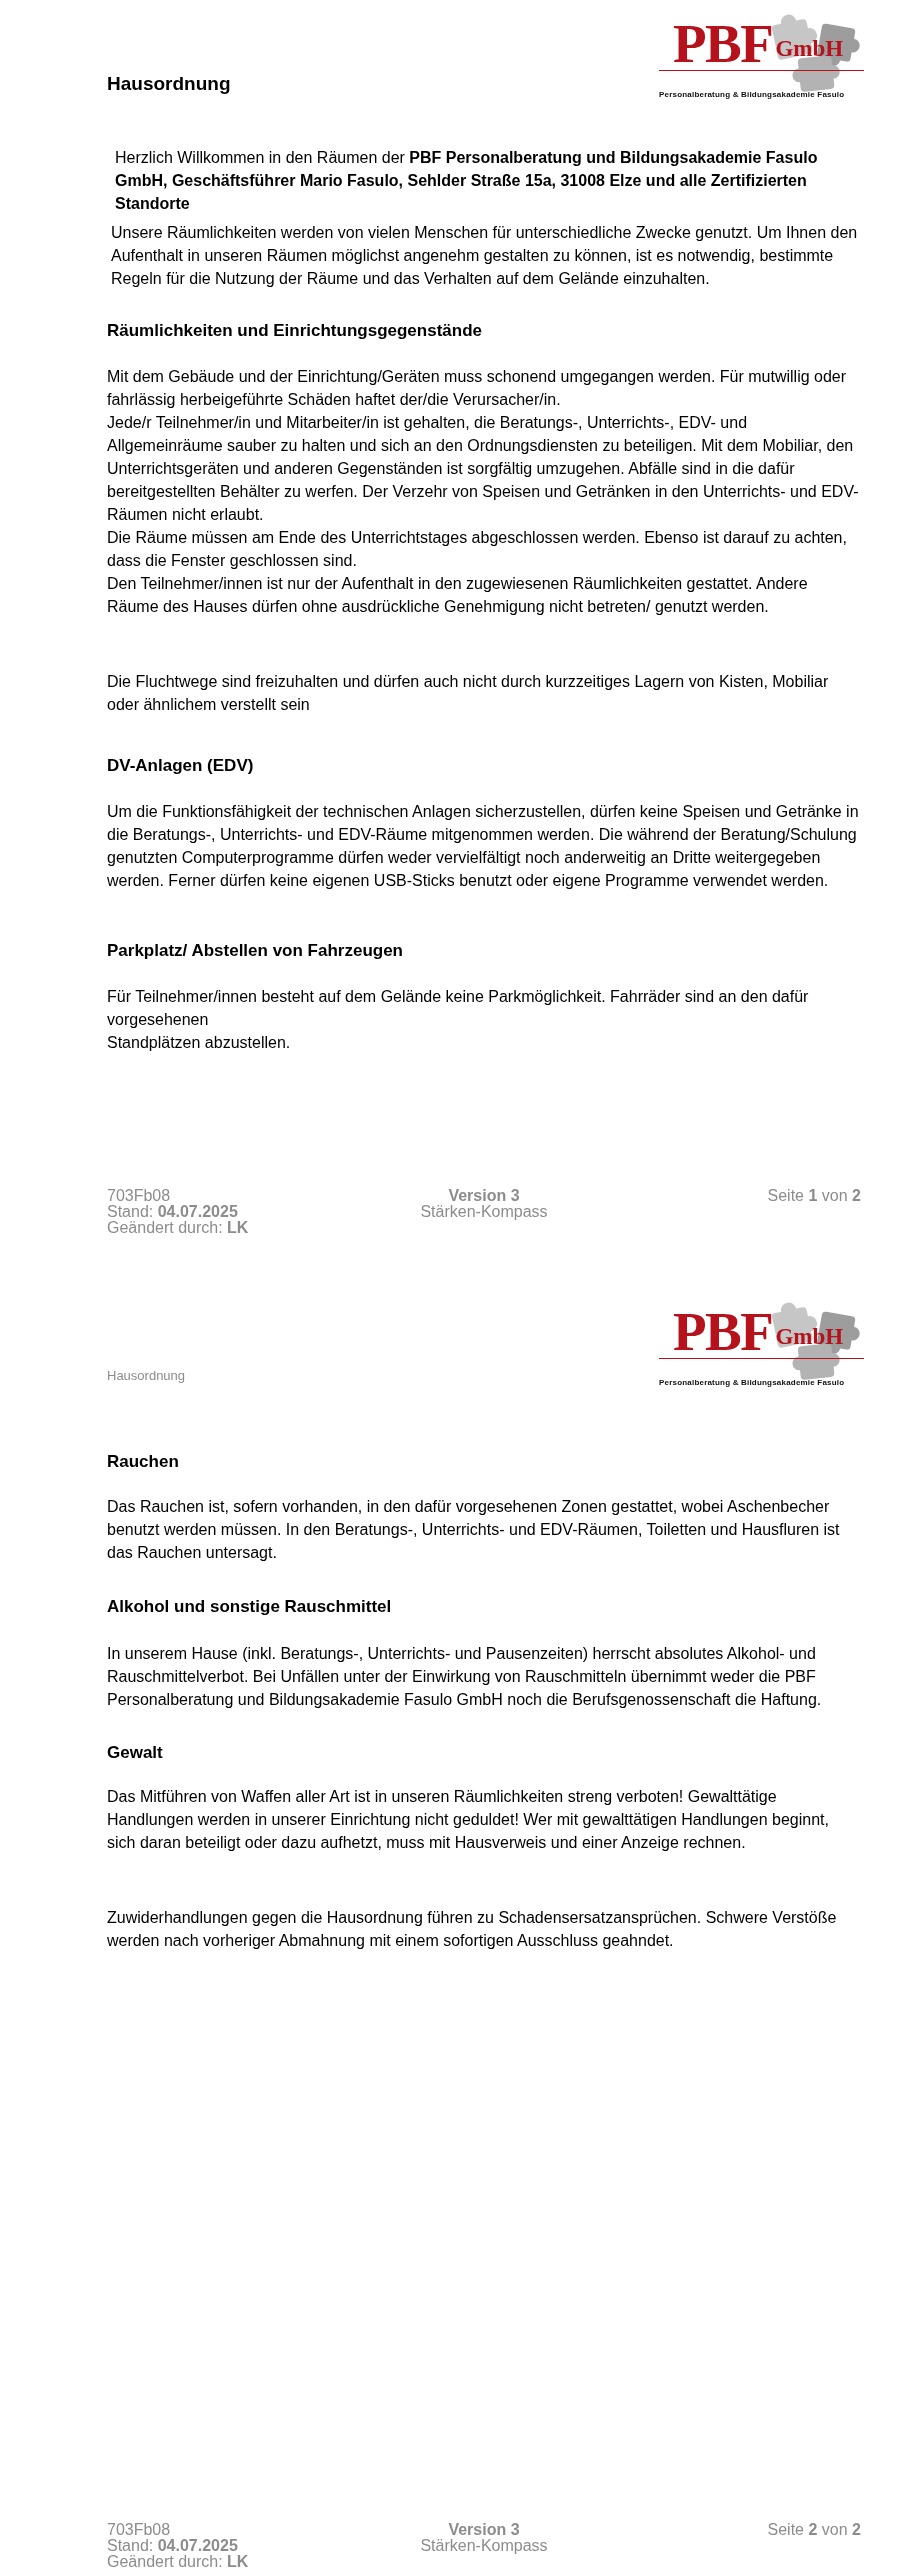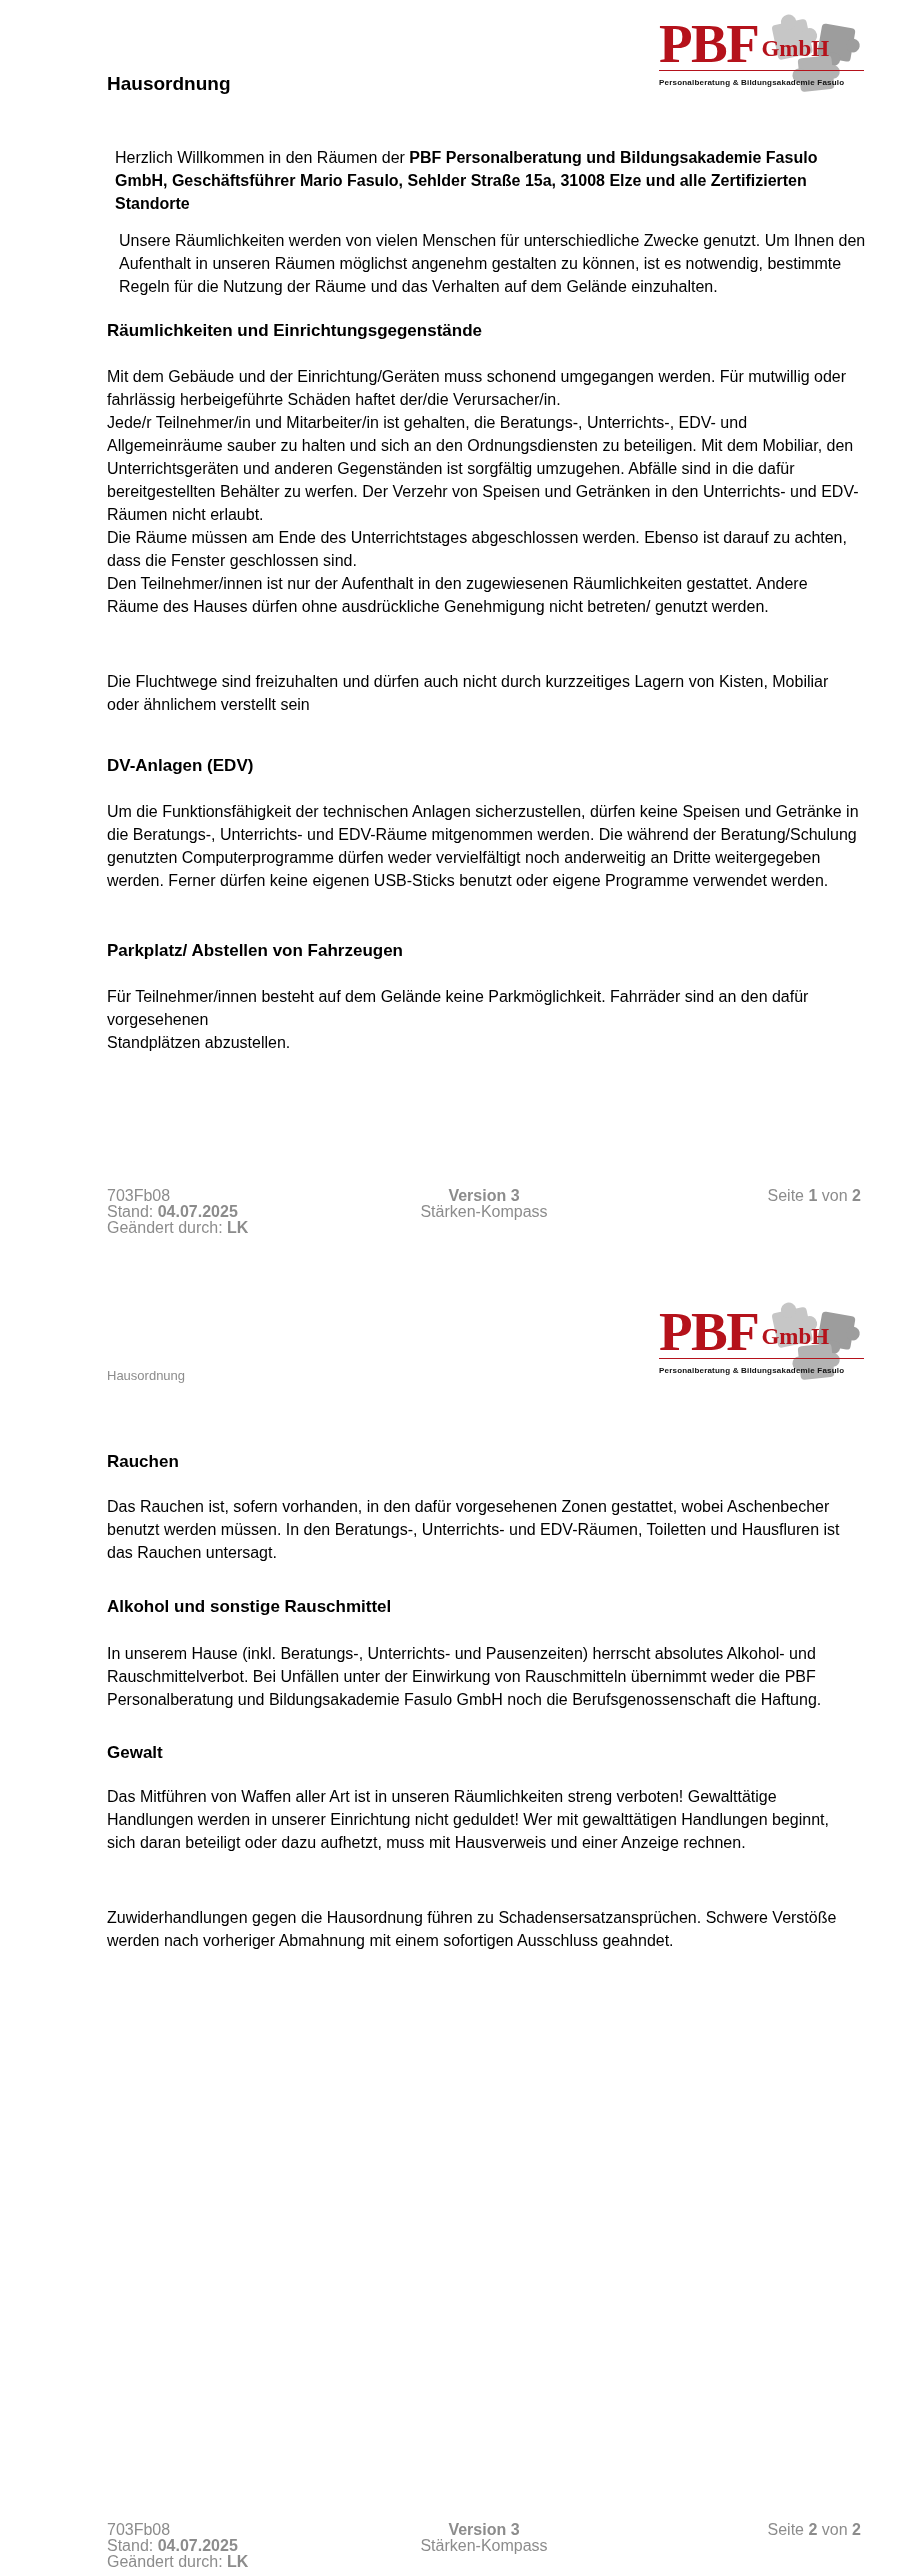--- a/index.html
+++ b/index.html
@@ -20,30 +20,30 @@
   .h { font-size: 17px; font-weight: bold; }
   .para { font-size: 16px; line-height: 23px; white-space: pre-line; }
   .b { font-weight: bold; }
 
   
   .logo { position: absolute; top: 21.4px; right: 47px; width: 205px; }
   .logo-text { position: relative; z-index: 1; display: flex; align-items: flex-end; }
   .logo-pbf {
     font-family: "Liberation Serif", "DejaVu Serif", serif;
     font-weight: bold; font-size: 55px; line-height: 0.85;
-    color: #b5121b; letter-spacing: -1.5px;
+    color: #b5121b; letter-spacing: -1.5px; margin-left: 14px;
   }
   .logo-gmbh {
     font-family: "Liberation Serif", "DejaVu Serif", serif;
     font-weight: bold; font-size: 23px; line-height: 1;
     color: #b5121b; padding-bottom: 7.7px; margin-left: 3.1px;
   }
   .logo-tagline {
     position: relative; z-index: 1; margin-top: 2.3px;
-    border-top: 1.5px solid #b5121b; padding-top: 7px;
+    border-top: 1.5px solid #b5121b; padding-top: 19px;
     font-size: 8px; font-weight: bold; color: #111;
     letter-spacing: 0.2px; white-space: nowrap;
   }
   .puzzle { position: absolute; top: -12.2px; right: -15.3px; z-index: 0; }
 
   
   .footer {
     position: absolute; left: 107px; width: 754px;
     display: flex; color: #8c8c8c; font-size: 16px; line-height: 16px;
   }
@@ -81,21 +81,21 @@
       <span class="logo-pbf">PBF</span>
       <span class="logo-gmbh">GmbH</span>
     </div>
     <div class="logo-tagline">Personalberatung &amp; Bildungsakademie Fasulo</div>
   </div>
 
   <h1 class="block doc-title" style="top:73px">Hausordnung</h1>
 
   <p class="block para" style="top:138px;margin:8px"><span>Herzlich Willkommen in den Räumen der </span><span class="b">PBF Personalberatung und Bildungsakademie Fasulo GmbH, Geschäftsführer Mario Fasulo, Sehlder Straße 15a, 31008 Elze und alle Zertifizierten Standorte</span></p>
 
-  <p class="block para" style="top:217px;margin:12px">Unsere Räumlichkeiten werden von vielen Menschen für unterschiedliche Zwecke genutzt. Um Ihnen den Aufenthalt in unseren Räumen möglichst angenehm gestalten zu können, ist es notwendig, bestimmte Regeln für die Nutzung der Räume und das Verhalten auf dem Gelände einzuhalten.</p>
+  <p class="block para" style="top:217px;margin:4px">Unsere Räumlichkeiten werden von vielen Menschen für unterschiedliche Zwecke genutzt. Um Ihnen den Aufenthalt in unseren Räumen möglichst angenehm gestalten zu können, ist es notwendig, bestimmte Regeln für die Nutzung der Räume und das Verhalten auf dem Gelände einzuhalten.</p>
 
   <div class="block h" style="top:321px">Räumlichkeiten und Einrichtungsgegenstände</div>
   <div class="block para" style="top:365px">Mit dem Gebäude und der Einrichtung/Geräten muss schonend umgegangen werden. Für mutwillig oder fahrlässig herbeigeführte Schäden haftet der/die Verursacher/in.
 Jede/r Teilnehmer/in und Mitarbeiter/in ist gehalten, die Beratungs-, Unterrichts-, EDV- und Allgemeinräume sauber zu halten und sich an den Ordnungsdiensten zu beteiligen. Mit dem Mobiliar, den Unterrichtsgeräten und anderen Gegenständen ist sorgfältig umzugehen. Abfälle sind in die dafür bereitgestellten Behälter zu werfen. Der Verzehr von Speisen und Getränken in den Unterrichts- und EDV-Räumen nicht erlaubt.
 Die Räume müssen am Ende des Unterrichtstages abgeschlossen werden. Ebenso ist darauf zu achten, dass die Fenster geschlossen sind.
 Den Teilnehmer/innen ist nur der Aufenthalt in den zugewiesenen Räumlichkeiten gestattet. Andere Räume des Hauses dürfen ohne ausdrückliche Genehmigung nicht betreten/ genutzt werden.</div>
 
   <div class="block para" style="top:670px">Die Fluchtwege sind freizuhalten und dürfen auch nicht durch kurzzeitiges Lagern von Kisten, Mobiliar oder ähnlichem verstellt sein</div>
 
   <div class="block h" style="top:756px">DV-Anlagen (EDV)</div>

